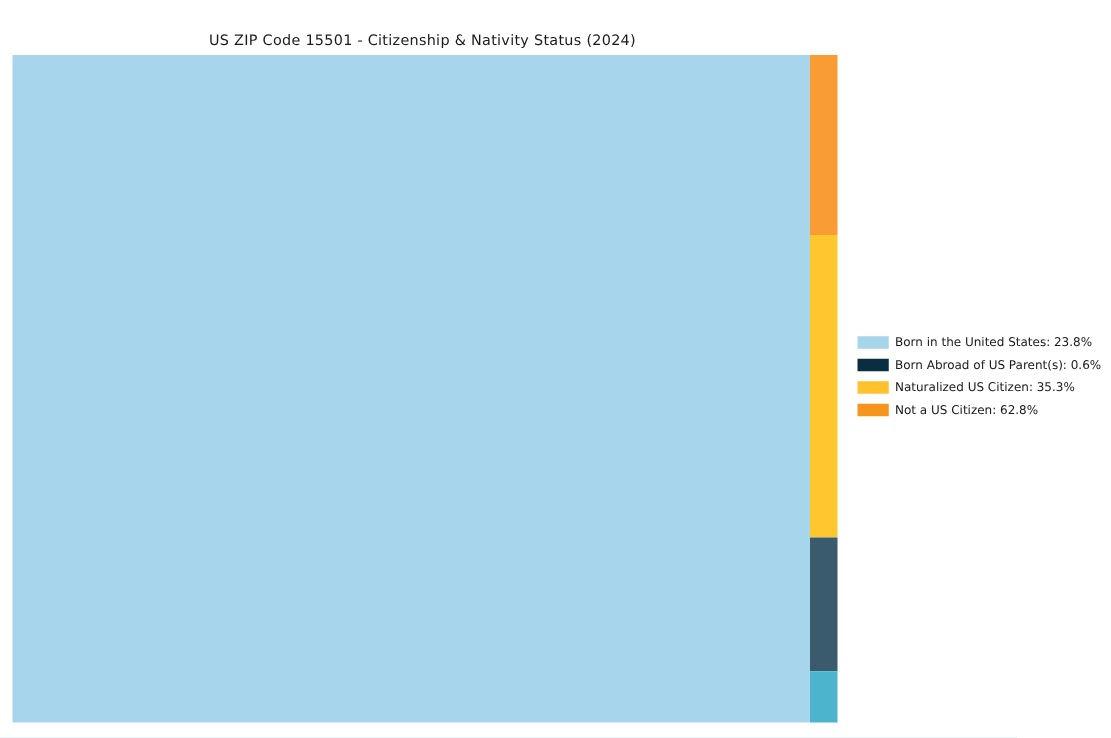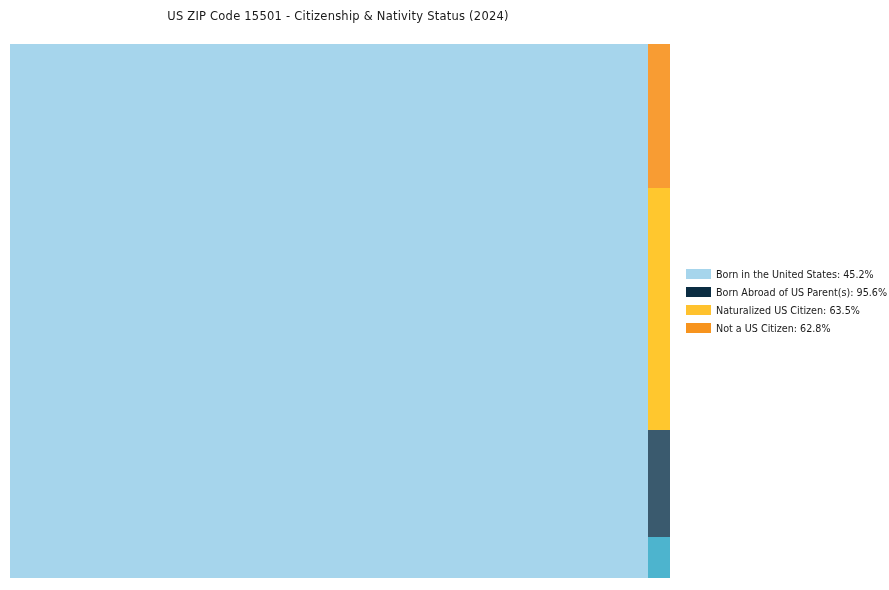--- a/index.html
+++ b/index.html
@@ -22,21 +22,21 @@
     left: 0;
     top: 0;
     width: 889px;
     height: 590px;
   }
 
   
   #chart-title {
     position: absolute;
     left: 0;
-    top: 9px;
+    top: 25px;
     width: 676px;
     text-align: center;
     font-size: 11.5px;
     font-weight: 400;
     color: #1a1a1a;
     letter-spacing: 0.02em;
     white-space: nowrap;
   }
 
   
@@ -93,29 +93,29 @@
       <div class="tile" style="left: 96.67%; top: 0%; width: 3.33%; height: 26.97%; background: rgb(248, 156, 51);"></div>
       <div class="tile" style="left: 96.67%; top: 26.97%; width: 3.33%; height: 45.32%; background: rgb(255, 199, 46);"></div>
       <div class="tile" style="left: 96.67%; top: 72.29%; width: 3.33%; height: 20.04%; background: rgb(58, 90, 110);"></div>
       <div class="tile" style="left: 96.67%; top: 92.33%; width: 3.33%; height: 7.67%; background: rgb(77, 180, 206);"></div>
     </div>
 
   <div id="legend">
 
   <div class="legend-row">
         <span class="legend-swatch" style="background: rgb(166, 213, 236);"></span>
-        <span class="legend-label">Born in the United States: 45.2%</span>
+        <span class="legend-label">Born in the United States: 23.8%</span>
       </div>
       <div class="legend-row">
         <span class="legend-swatch" style="background: rgb(11, 45, 66);"></span>
-        <span class="legend-label">Born Abroad of US Parent(s): 95.6%</span>
+        <span class="legend-label">Born Abroad of US Parent(s): 0.6%</span>
       </div>
       <div class="legend-row">
         <span class="legend-swatch" style="background: rgb(255, 194, 46);"></span>
-        <span class="legend-label">Naturalized US Citizen: 63.5%</span>
+        <span class="legend-label">Naturalized US Citizen: 35.3%</span>
       </div>
       <div class="legend-row">
         <span class="legend-swatch" style="background: rgb(247, 148, 30);"></span>
         <span class="legend-label">Not a US Citizen: 62.8%</span>
       </div>
     </div>
 
 </div>
 
 </body></html>

